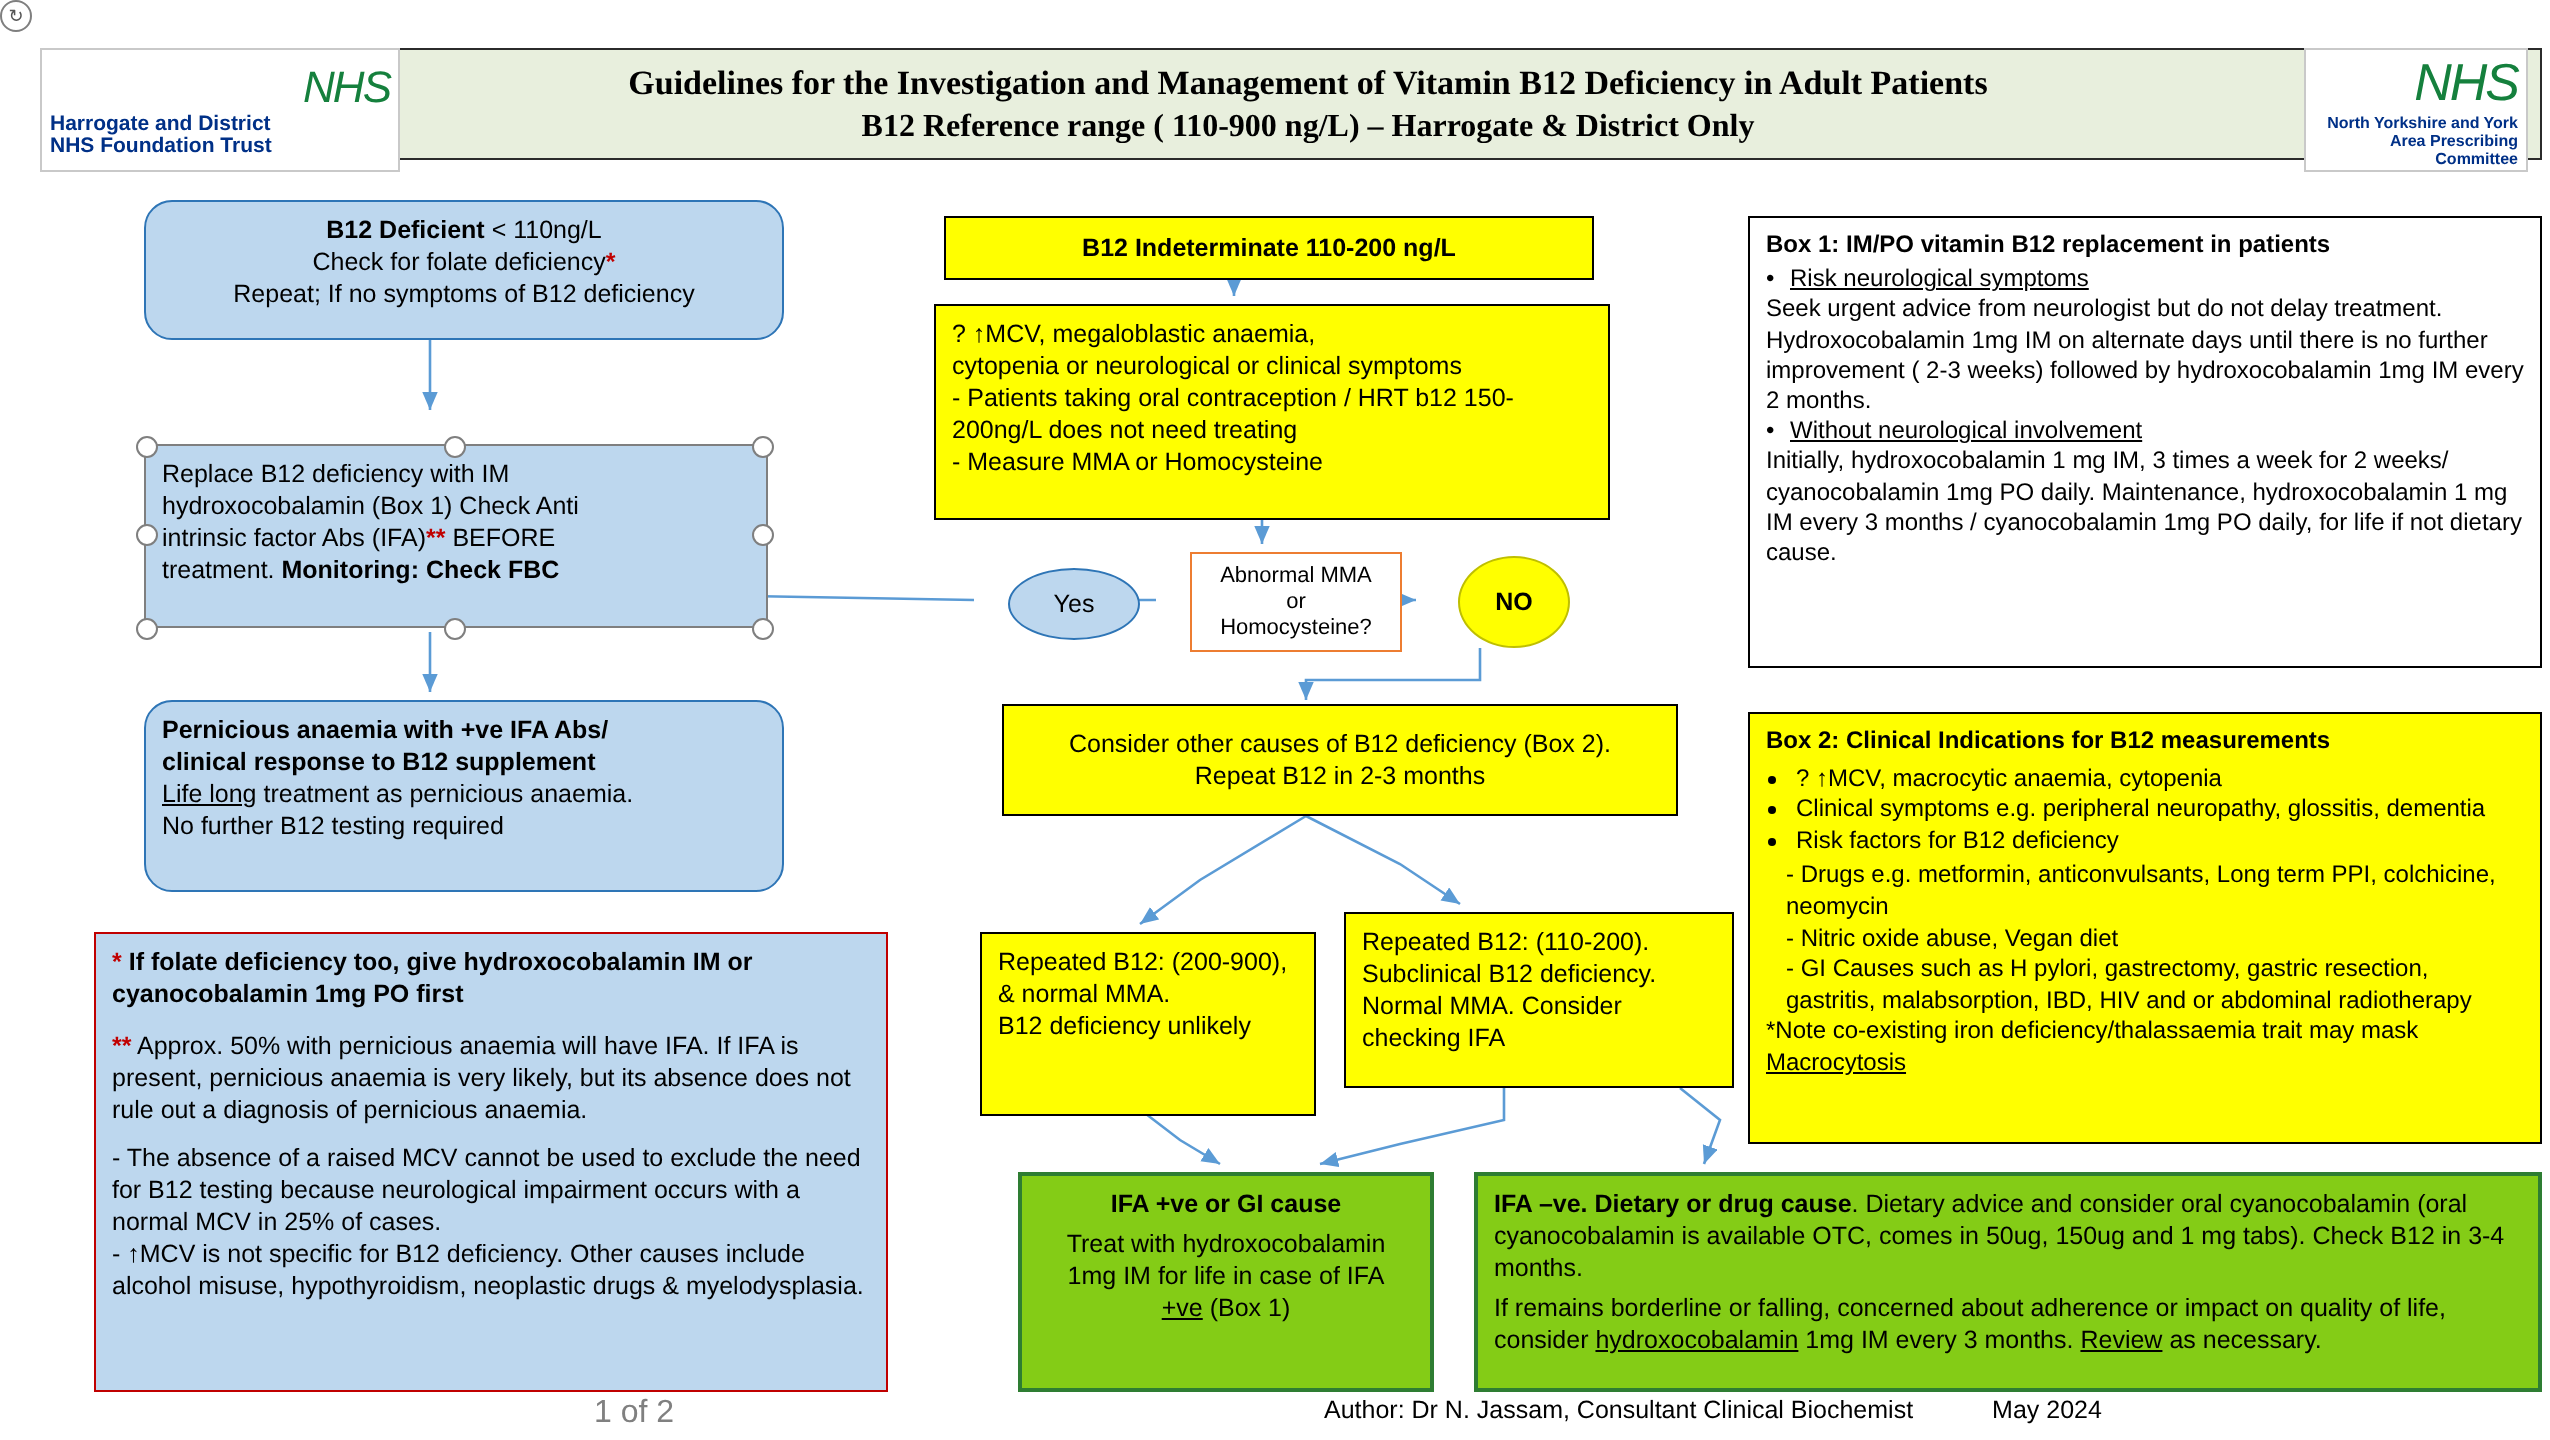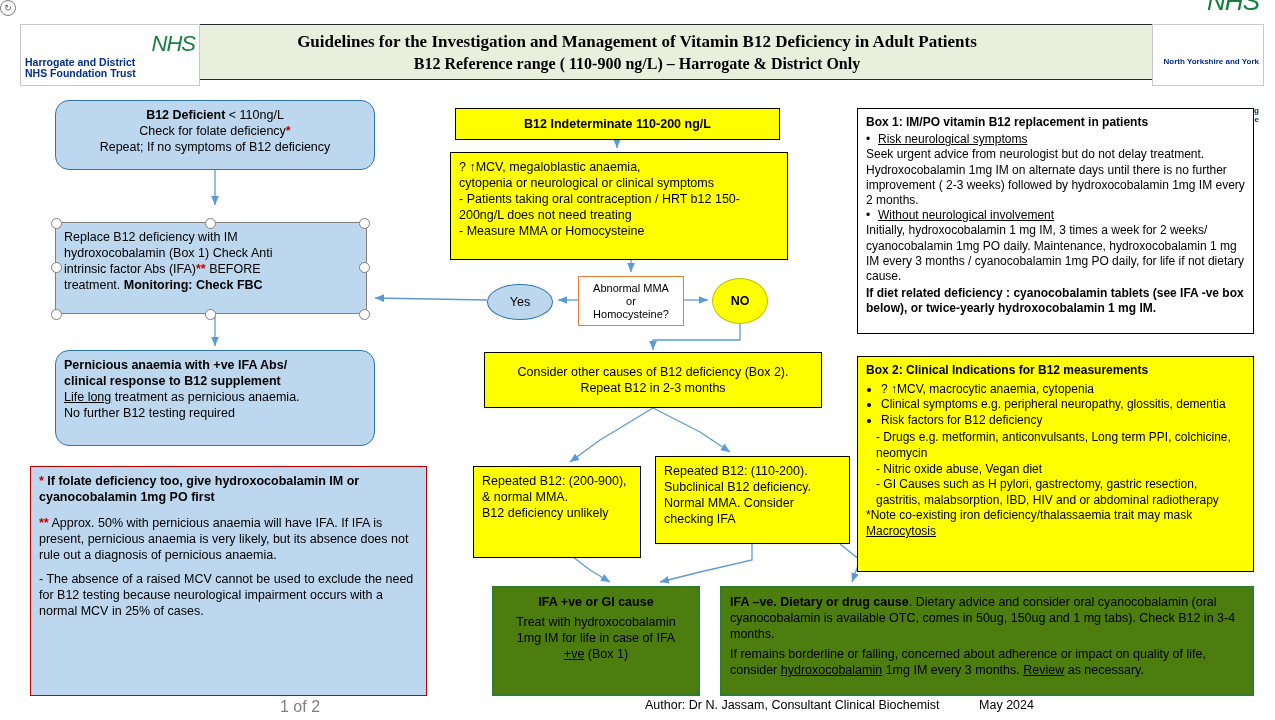--- a/index.html
+++ b/index.html
@@ -3,48 +3,48 @@
 <meta charset="utf-8">
 <style>
   html,body{margin:0;padding:0;}
   body{
     width:1275px;height:720px;position:relative;
     background:#ffffff;
     font-family:"Liberation Sans", sans-serif;
     font-size:12.5px;color:#000;
     overflow:hidden;
   }
-  .abs{position:absolute;box-sizing:border-box;}
+  .abs{position:absolute;box-sizing:border-box;margin-left:17px;}
   
   #header-band{
     left:20px;top:24px;width:1234px;height:56px;
     background:#e8efdd;border:1px solid #2b2b2b;
     display:flex;align-items:center;justify-content:center;flex-direction:column;
     font-family:"Liberation Serif", serif;
   }
   #header-band .l1{font-size:17px;font-weight:700;line-height:22px;}
   #header-band .l2{font-size:16px;font-weight:700;line-height:21px;}
   .nhs-logo{
     position:absolute;background:#fff;border:1px solid #c9c9c9;
     display:flex;flex-direction:column;justify-content:center;
   }
   #logo-left{left:20px;top:24px;width:170px;height:56px;padding:2px 4px;}
   #logo-right{left:1152px;top:24px;width:102px;height:56px;padding:2px 4px;align-items:flex-end;}
   .nhs-word{color:#15803d;font-weight:400;font-style:italic;letter-spacing:-1px;}
   #logo-left .nhs-word{font-size:22px;text-align:right;}
   #logo-right .nhs-word{font-size:26px;text-align:right;width:100%;}
   .trust-name{font-size:10.5px;font-weight:700;color:#003087;line-height:11.5px;}
   #logo-left .trust-name{text-align:left;}
-  #logo-right .trust-name{text-align:right;font-size:8px;line-height:9px;margin-top:40px;}
+  #logo-right .trust-name{text-align:right;font-size:8px;line-height:9px;}
   
   .box{border:1px solid #2b2b2b;padding:6px 8px;line-height:16px;}
   .blue{background:#bdd7ee;border-color:#2e75b6;border-radius:14px;}
   .yellow{background:#ffff00;border-color:#000;}
   .pinkish{background:#bdd7ee;border:1px solid #c00000;}
-  .greenborder{background:#4d7c0f;border:2px solid #2e7d32;}
+  .greenborder{background:#84cc16;border:2px solid #2e7d32;}
   .b{font-weight:700;}
   .u{text-decoration:underline;}
   .red{color:#c00000;}
   .ctr{text-align:center;}
   
   #box-deficient{left:55px;top:100px;width:320px;height:70px;}
   #box-replace{left:55px;top:222px;width:312px;height:92px;background:#bdd7ee;border:1px solid #7f7f7f;}
   #box-pernicious{left:55px;top:350px;width:320px;height:96px;}
   #box-footnote{left:30px;top:466px;width:397px;height:230px;}
   #box-indeterminate{left:455px;top:108px;width:325px;height:32px;display:flex;align-items:center;justify-content:center;}
@@ -146,20 +146,21 @@
   <div class="b">Pernicious anaemia with +ve IFA Abs/</div>
   <div class="b">clinical response to B12 supplement</div>
   <div><span class="u">Life long</span><span> treatment as pernicious anaemia.</span></div>
   <div>No further B12 testing required</div>
 </div>
 
 <div class="abs box pinkish" id="box-footnote">
   <p style="margin:0 0 10px 0"><span class="red b">*</span><span class="b"> If folate deficiency too, give hydroxocobalamin IM or cyanocobalamin 1mg PO first</span></p>
   <p style="margin:0 0 8px 0"><span class="red b">**</span><span> Approx. 50% with pernicious anaemia will have IFA. If IFA is present, pernicious anaemia is very likely, but its absence does not rule out a diagnosis of pernicious anaemia.</span></p>
   <p style="margin:0 0 0 0">- The absence of a raised MCV cannot be used to exclude the need for B12 testing because neurological impairment occurs with a normal MCV in 25% of cases.</p>
+  <p style="margin:0">- ↑MCV is not specific for B12 deficiency. Other causes include alcohol misuse, hypothyroidism, neoplastic drugs &amp; myelodysplasia.</p>
 </div>
 
 <div class="abs box yellow" id="box-indeterminate">
   <span class="b">B12 Indeterminate  110-200 ng/L</span>
 </div>
 
 <div class="abs box yellow" id="box-mcv">
   <div>?  ↑MCV, megaloblastic anaemia,</div>
   <div>cytopenia or neurological or clinical symptoms</div>
   <div>- Patients taking oral contraception / HRT  b12 150-200ng/L does not need treating</div>
@@ -215,21 +216,20 @@
   <div style="display:flex">
       <span style="width:12px">•</span>
       <span class="u">Risk neurological symptoms</span>
     </div>
   <div>Seek urgent advice from neurologist but do not delay treatment. Hydroxocobalamin 1mg IM on alternate days until there is no further improvement ( 2-3 weeks) followed by hydroxocobalamin 1mg IM every 2 months.</div>
   <div style="display:flex">
       <span style="width:12px">•</span>
       <span class="u">Without neurological involvement</span>
     </div>
   <div>Initially, hydroxocobalamin 1 mg IM, 3 times a week for 2 weeks/ cyanocobalamin 1mg PO daily. Maintenance, hydroxocobalamin 1 mg IM every 3 months / cyanocobalamin 1mg PO daily, for life if not dietary cause.</div>
-  <div class="b" style="margin-top:2px">If diet related deficiency : cyanocobalamin tablets (see IFA -ve box below), or twice-yearly hydroxocobalamin 1 mg IM.</div>
 </div>
 
 <div class="abs box yellow" id="box2">
   <div class="b" style="margin-bottom:3px">Box 2: Clinical Indications for B12 measurements</div>
   <ul>
     <li>?  ↑MCV, macrocytic anaemia, cytopenia</li>
     <li>Clinical symptoms e.g. peripheral neuropathy, glossitis, dementia</li>
     <li>Risk factors for B12 deficiency</li>
   </ul>
   <div class="nb">- Drugs e.g. metformin, anticonvulsants, Long term PPI,  colchicine, neomycin</div>

